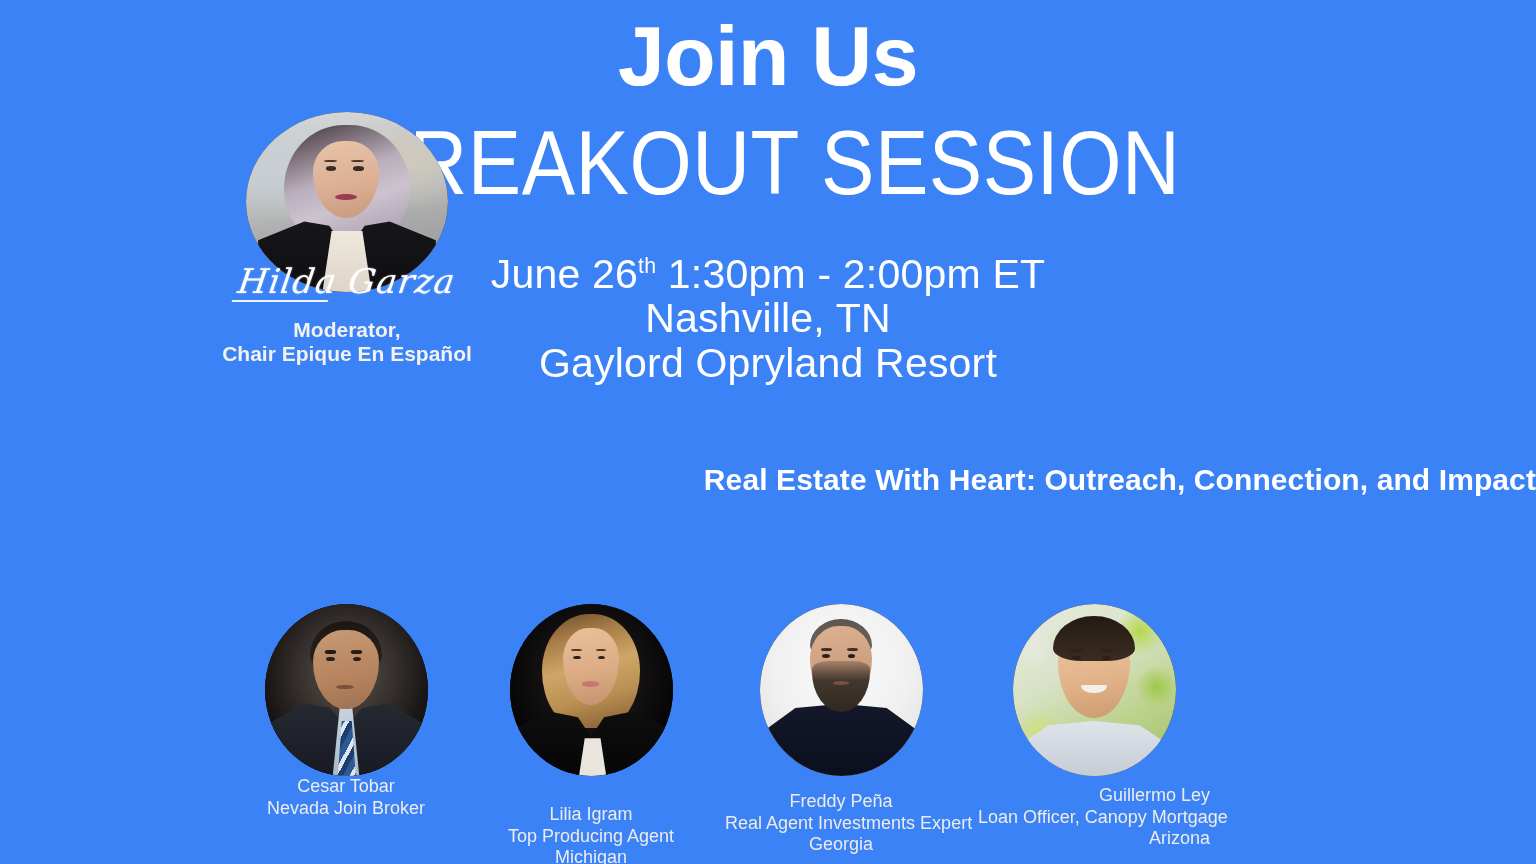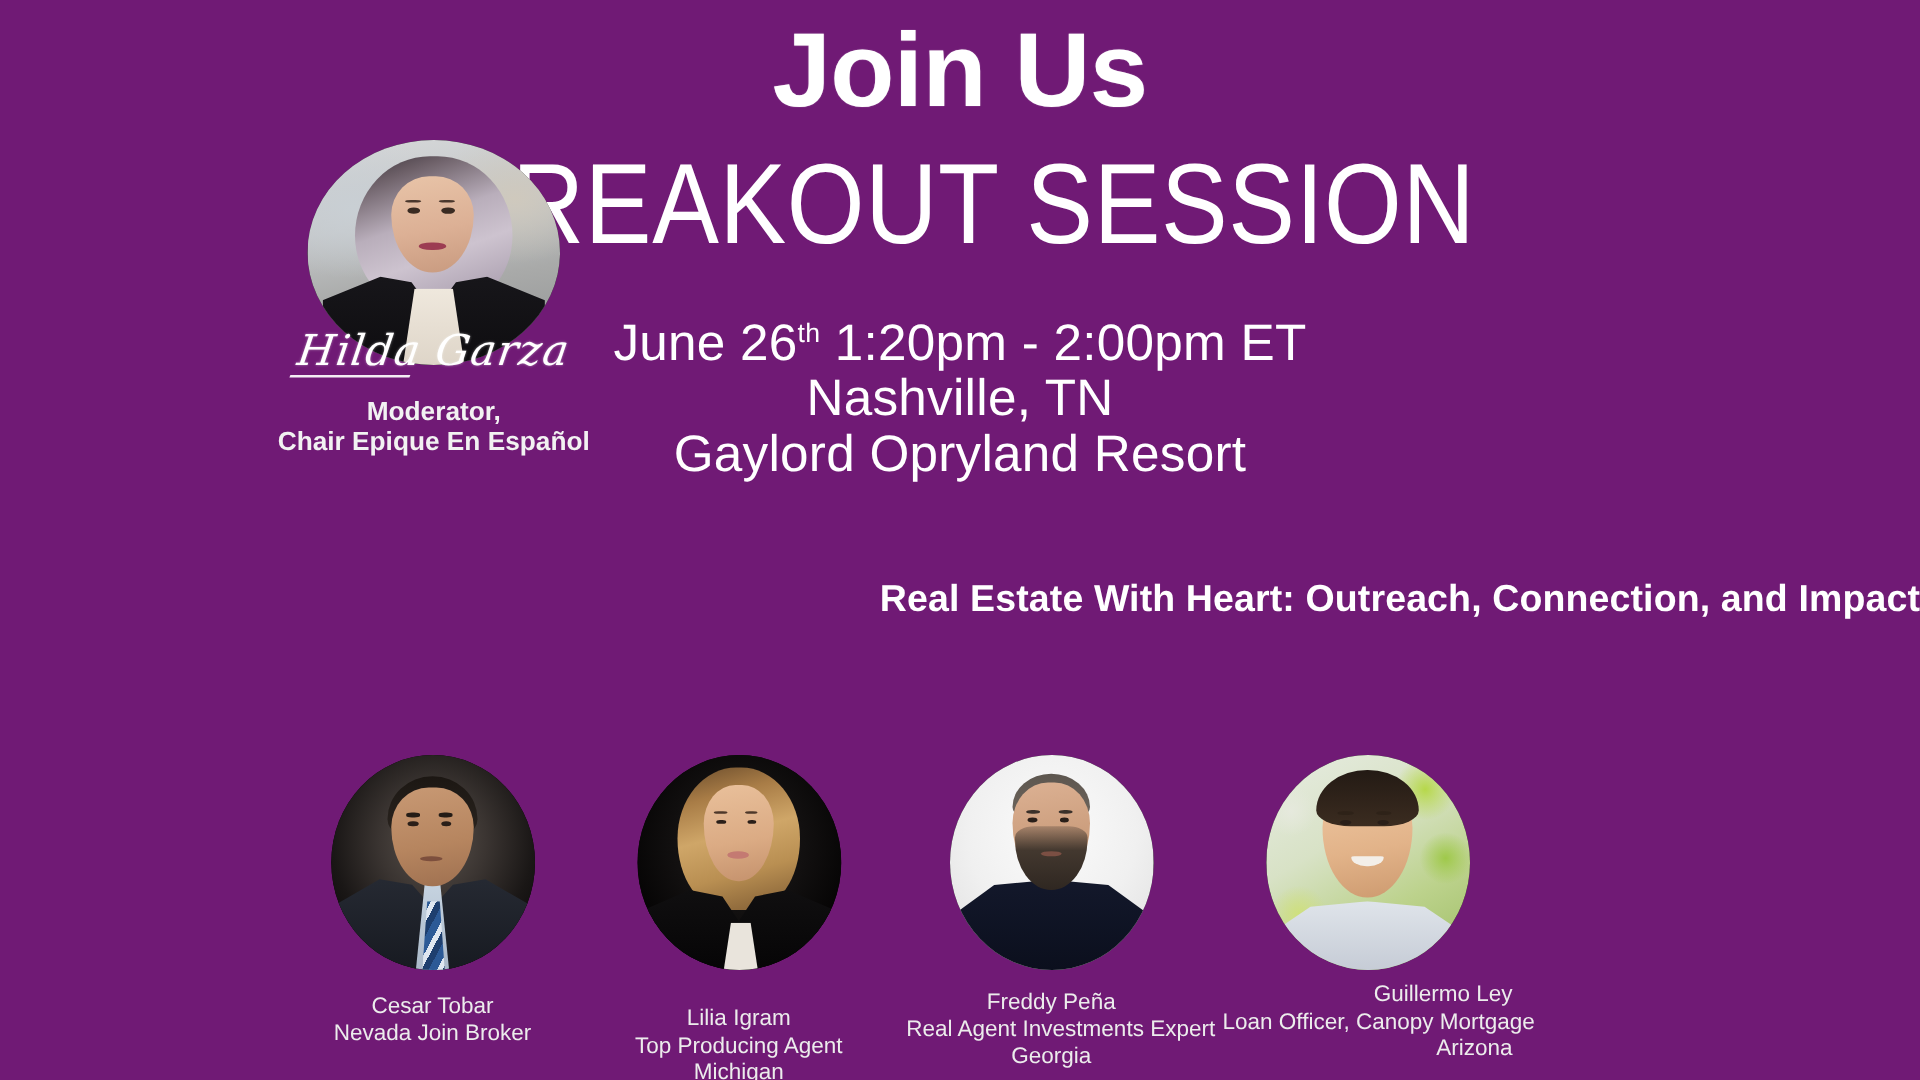--- a/index.html
+++ b/index.html
@@ -12,21 +12,21 @@
     width: 1536px;
     height: 864px;
     overflow: hidden;
     font-family: "Liberation Sans", sans-serif;
     color: #ffffff;
     position: relative;
   }
   .stage {
     position: absolute;
     inset: 0;
-    background: #701a75;
+    background: #3b82f6;
   }
 
   
   .headline-block {
     position: absolute;
     left: 0;
     top: 0;
     width: 1536px;
     text-align: center;
     pointer-events: none;
@@ -404,21 +404,21 @@
 <body>
 
 <div class="stage">
 
   <div class="headline-block">
     <div class="join-us">Join Us</div>
     <div class="breakout-session">BREAKOUT SESSION</div>
   </div>
 
   <div class="event-info">
-    <span class="line"><span>June 26</span><sup>th</sup><span> 1:20pm - 2:00pm ET</span></span>
+    <span class="line"><span>June 26</span><sup>th</sup><span> 1:30pm - 2:00pm ET</span></span>
     <span class="line">Nashville, TN</span>
     <span class="line">Gaylord Opryland Resort</span>
   </div>
 
   <div class="moderator">
     <div class="mod-photo-wrap">
       <div class="mod-photo">
         <div class="bg"></div>
         <div class="hair"></div>
         <div class="blazer"></div>
@@ -452,21 +452,21 @@
         <div class="p-body"></div>
         <div class="p-shirt"></div>
         <div class="p-tie"></div>
         <div class="p-face"></div>
         <div class="p-brow l"></div>
         <div class="p-brow r"></div>
         <div class="p-eye l"></div>
         <div class="p-eye r"></div>
         <div class="p-mouth"></div>
       </div>
-      <div class="name-block" style="margin-top:18px;">
+      <div class="name-block" style="">
         <span class="line">Cesar Tobar</span>
         <span class="line">Nevada Join Broker</span>
         <span class="line"></span>
       </div>
     </div>
 
     <div class="speaker sp-lilia" style="left:235px;">
       <div class="portrait">
         <div class="p-bg"></div>
         <div class="p-hair"></div>

